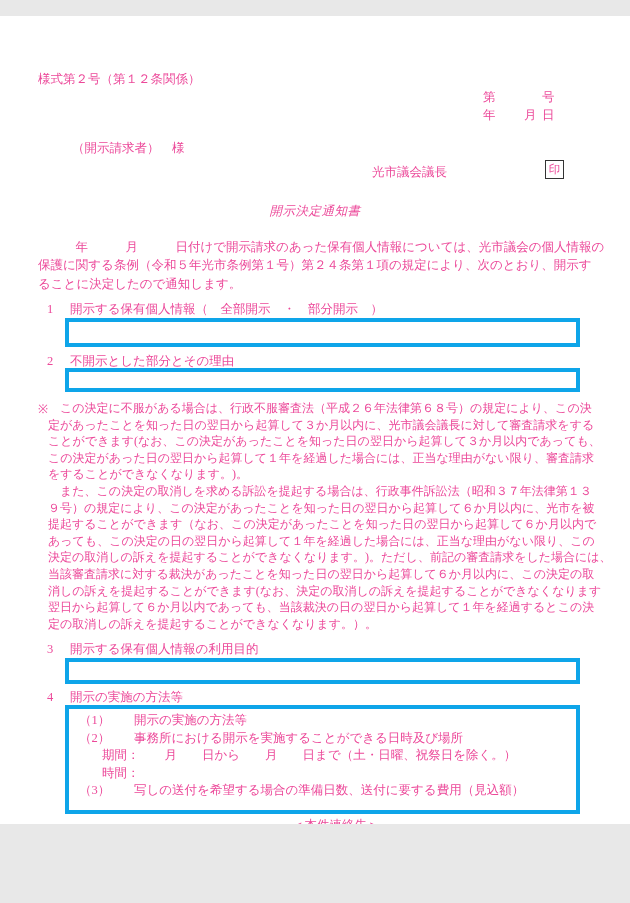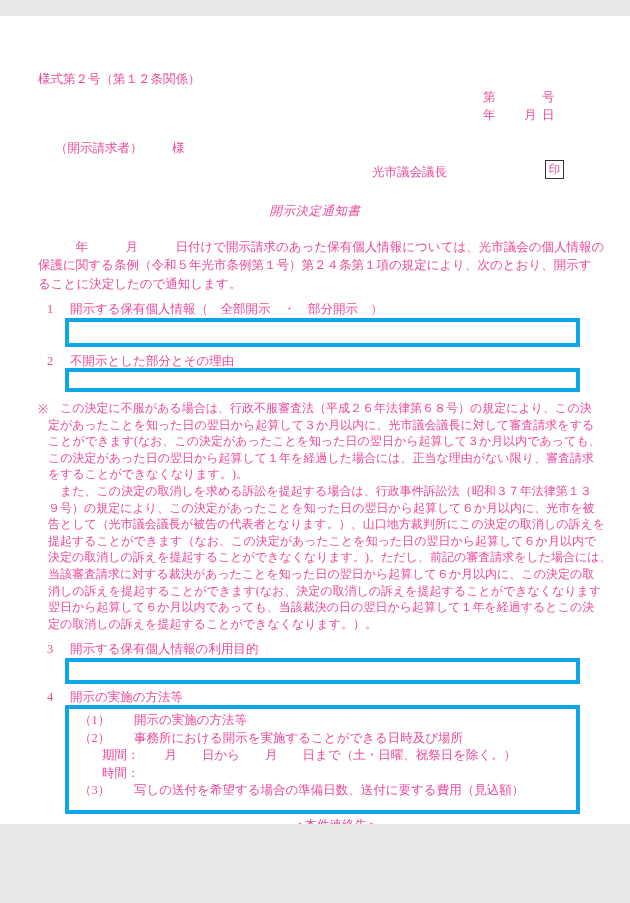--- a/index.html
+++ b/index.html
@@ -44,21 +44,21 @@
 
   <div class="abs" style="left:38px;top:55px;">様式第２号（第１２条関係）</div>
 
   <span class="abs" style="left:483px;top:73px;">第</span>
   <span class="abs" style="left:542px;top:73px;">号</span>
 
   <span class="abs" style="left:483px;top:91px;">年</span>
   <span class="abs" style="left:524px;top:91px;">月</span>
   <span class="abs" style="left:542px;top:91px;">日</span>
 
-  <span class="abs" style="left:55px;top:124px;">（開示請求者）</span>
+  <span class="abs" style="left:72px;top:124px;">（開示請求者）</span>
   <span class="abs" style="left:172px;top:124px;">様</span>
 
   <span class="abs" style="left:372px;top:148px;">光市議会議長</span>
   <div class="seal-box">
     <span>印</span>
   </div>
 
   <div class="abs title" style="left:0;top:187px;width:630px;text-align:center;">開示決定通知書</div>
 
   <div class="abs" style="left:38px;top:222px;line-height:18.3px;">
@@ -79,22 +79,22 @@
 
   <span class="abs" style="left:38px;top:384px;font-size:12px;">※</span>
   <div class="abs" style="left:48px;top:384px;">
     <div class="note-line">　この決定に不服がある場合は、行政不服審査法（平成２６年法律第６８号）の規定により、この決</div>
     <div class="note-line">定があったことを知った日の翌日から起算して３か月以内に、光市議会議長に対して審査請求をする</div>
     <div class="note-line">ことができます(なお、この決定があったことを知った日の翌日から起算して３か月以内であっても、</div>
     <div class="note-line">この決定があった日の翌日から起算して１年を経過した場合には、正当な理由がない限り、審査請求</div>
     <div class="note-line">をすることができなくなります。)。</div>
     <div class="note-line">　また、この決定の取消しを求める訴訟を提起する場合は、行政事件訴訟法（昭和３７年法律第１３</div>
     <div class="note-line">９号）の規定により、この決定があったことを知った日の翌日から起算して６か月以内に、光市を被</div>
-    <div class="note-line">告として（光市議会議長が被告の代表者となります。）、山口地方裁判所にこの決定の取消しの訴えを</div>
     <div class="note-line">提起することができます（なお、この決定があったことを知った日の翌日から起算して６か月以内で</div>
+    <div class="note-line">あっても、この決定の日の翌日から起算して１年を経過した場合には、正当な理由がない限り、この</div>
     <div class="note-line">決定の取消しの訴えを提起することができなくなります。)。ただし、前記の審査請求をした場合には、</div>
     <div class="note-line">当該審査請求に対する裁決があったことを知った日の翌日から起算して６か月以内に、この決定の取</div>
     <div class="note-line">消しの訴えを提起することができます(なお、決定の取消しの訴えを提起することができなくなります</div>
     <div class="note-line">翌日から起算して６か月以内であっても、当該裁決の日の翌日から起算して１年を経過するとこの決</div>
     <div class="note-line">定の取消しの訴えを提起することができなくなります。）。</div>
   </div>
 
   <div class="sec" style="top:625px;">
     <span class="sec-num">3</span><span>開示する保有個人情報の利用目的</span>
   </div>

